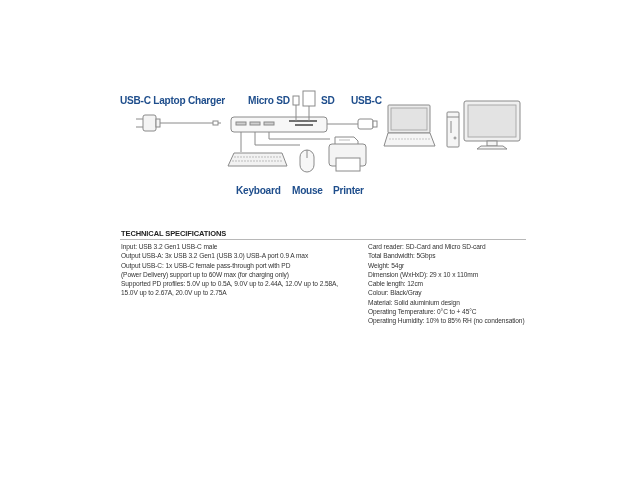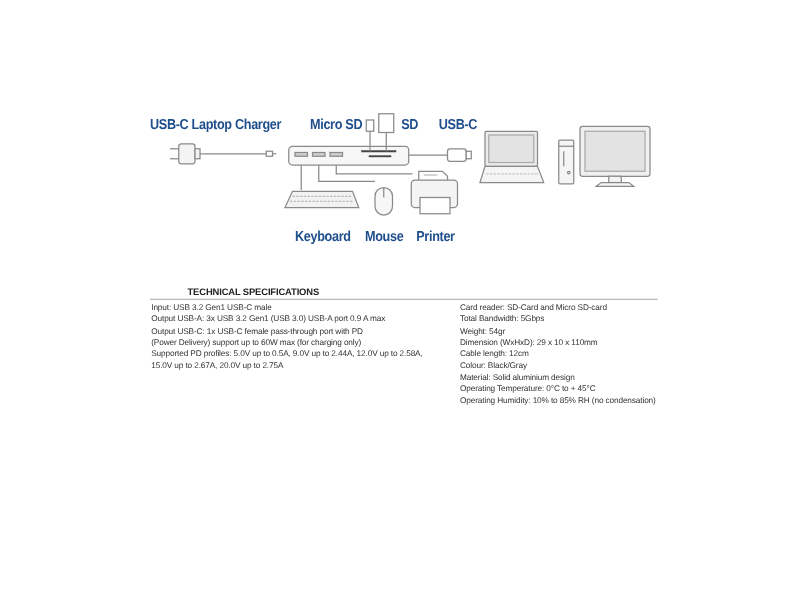--- a/index.html
+++ b/index.html
@@ -1,19 +1,19 @@
 <!DOCTYPE html>
 <html><head>
 <meta charset="utf-8">
 <style>
   html, body { margin:0; padding:0; background:#ffffff; }
   body { width:640px; height:480px; position:relative; overflow:hidden; font-family:"Liberation Sans", sans-serif; }
   .lbl { position:absolute; color:#1f4e8c; font-weight:bold; font-size:11.5px; font-family:"Liberation Sans", sans-serif; letter-spacing:-0.3px; transform:scaleX(0.88); transform-origin:left top; white-space:nowrap; }
   svg.diagram { position:absolute; left:0; top:0; }
-  .spec-title { position:absolute; left:121px; top:229px; font-size:7.5px; font-weight:bold; color:#222; letter-spacing:-0.1px; white-space:nowrap;margin-left:29px; }
+  .spec-title { position:absolute; left:121px; top:229px; font-size:7.5px; font-weight:bold; color:#222; letter-spacing:-0.1px; white-space:nowrap; }
   .spec-rule { position:absolute; left:120px; top:239px; width:406px; height:1px; background:#b8b8b8; }
   .col { position:absolute; top:242px; font-size:6.6px; line-height:9.3px; color:#333; white-space:nowrap; letter-spacing:-0.1px; }
   .col div { height:9.3px; }
   .col-left { left:121px; }
   .col-right { left:368px; }
 </style>
 </head>
 <body>
 
 <div class="lbl" style="left:120px;top:94px;">USB-C Laptop Charger</div>

